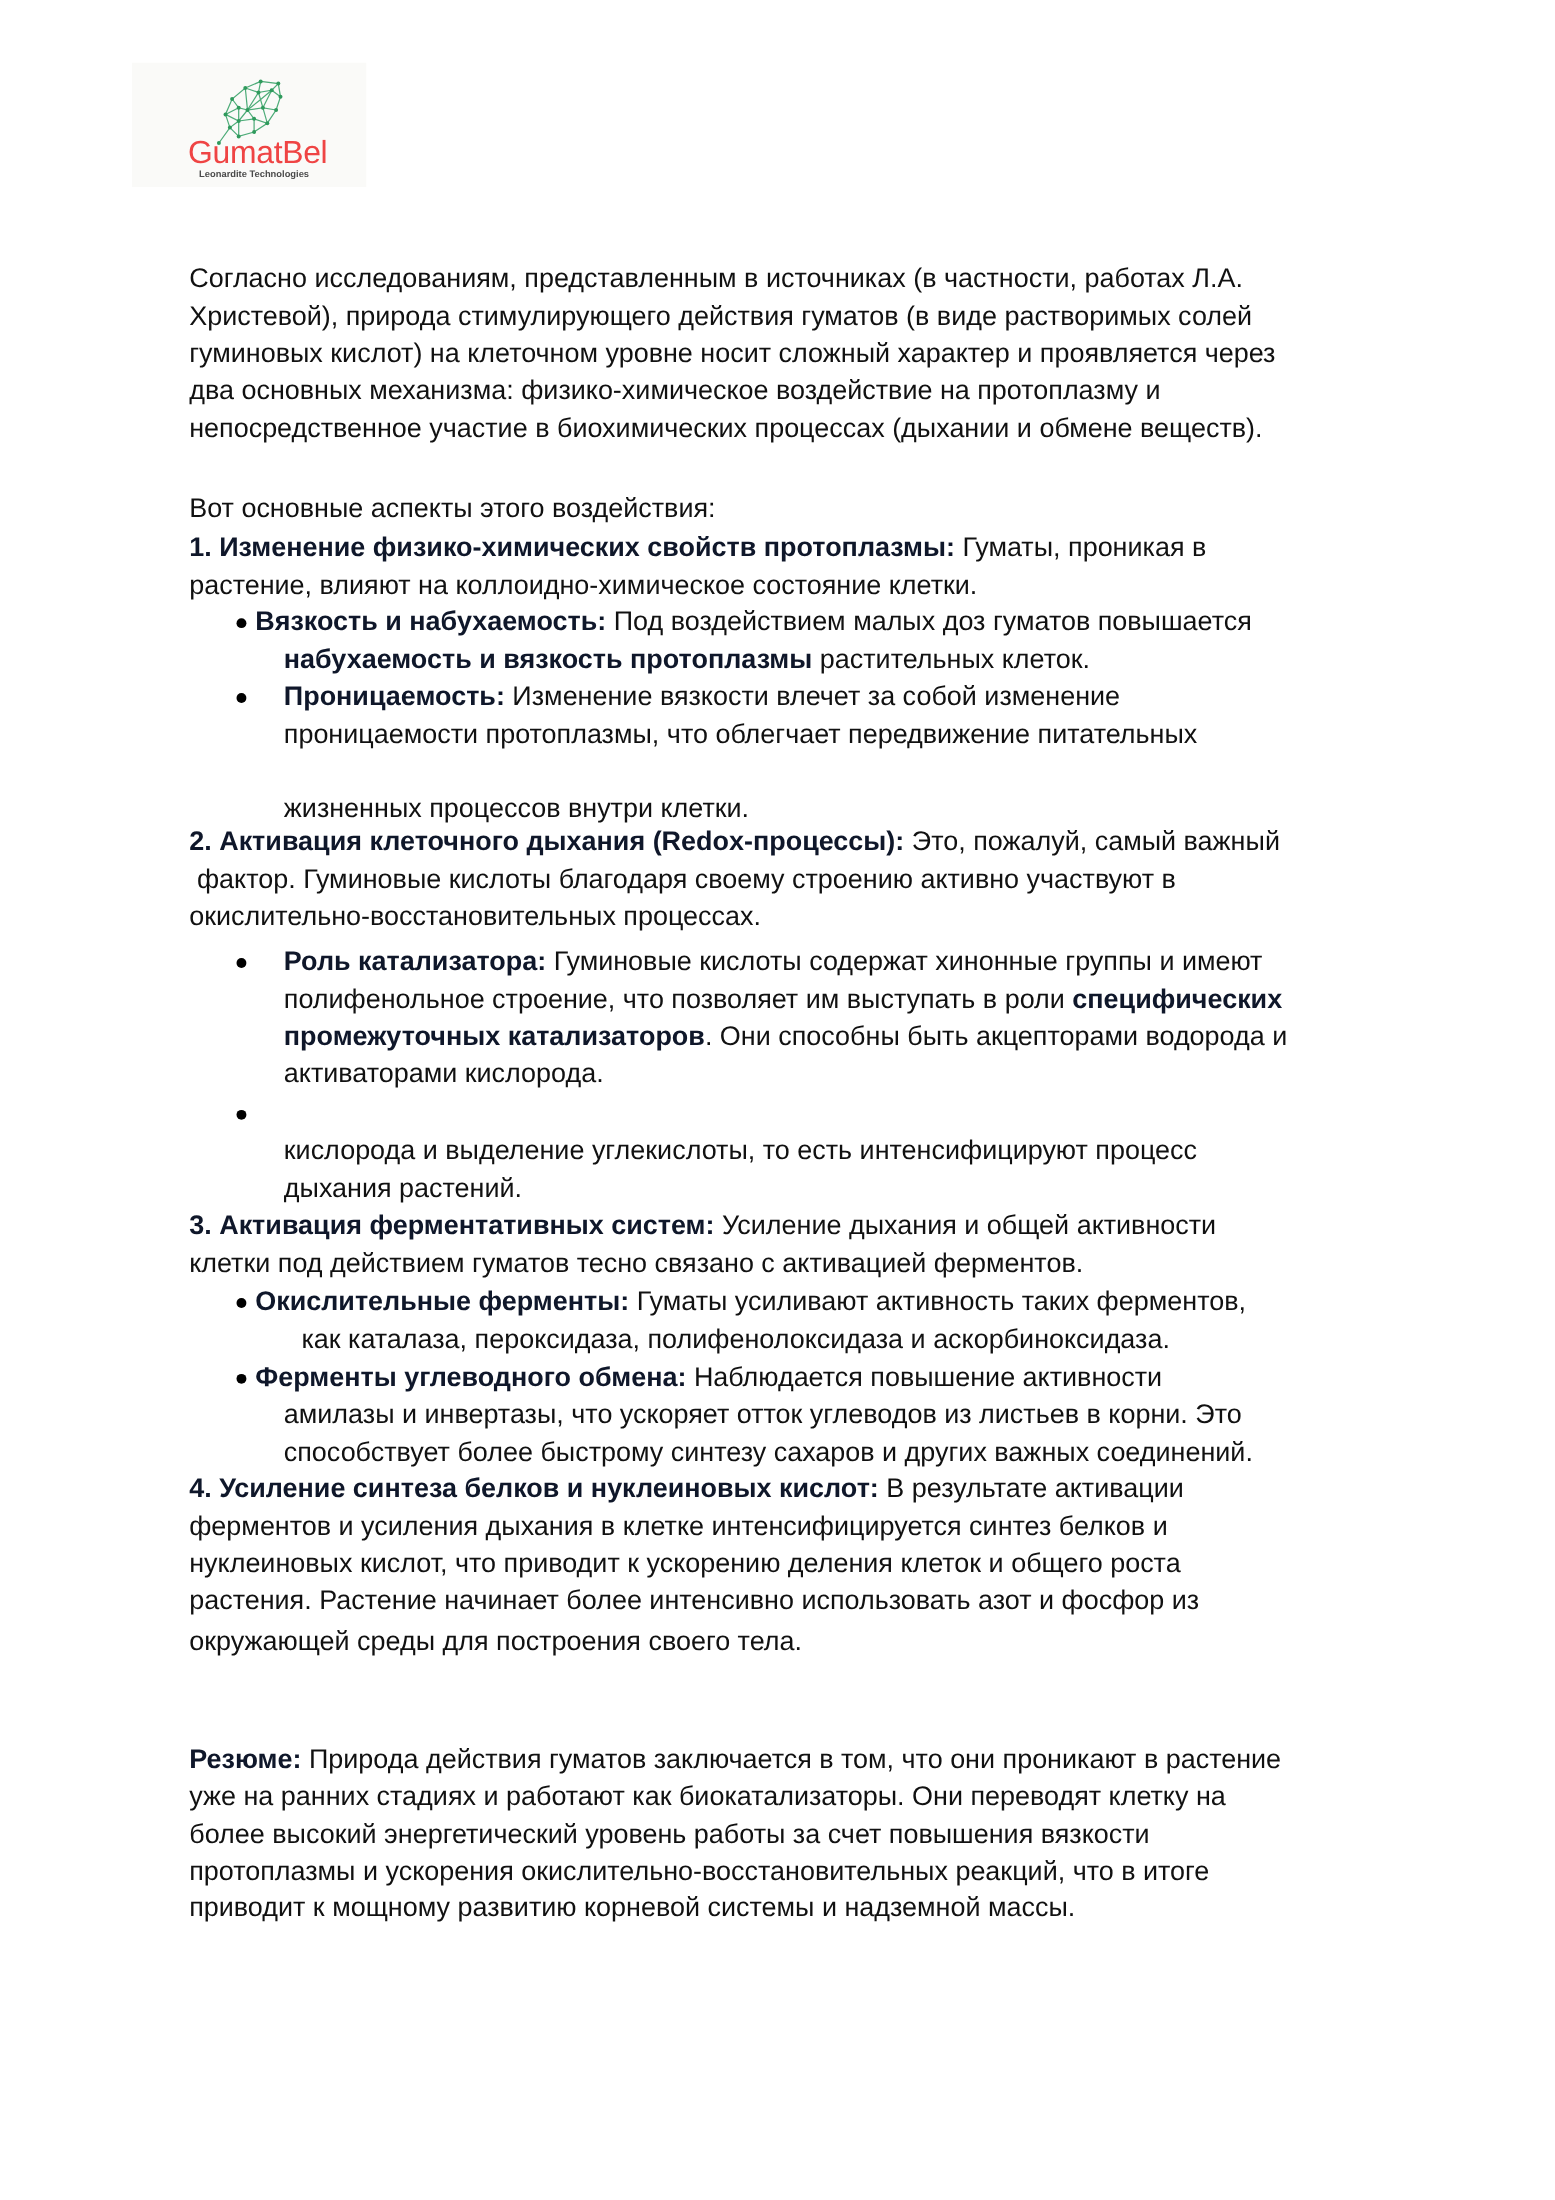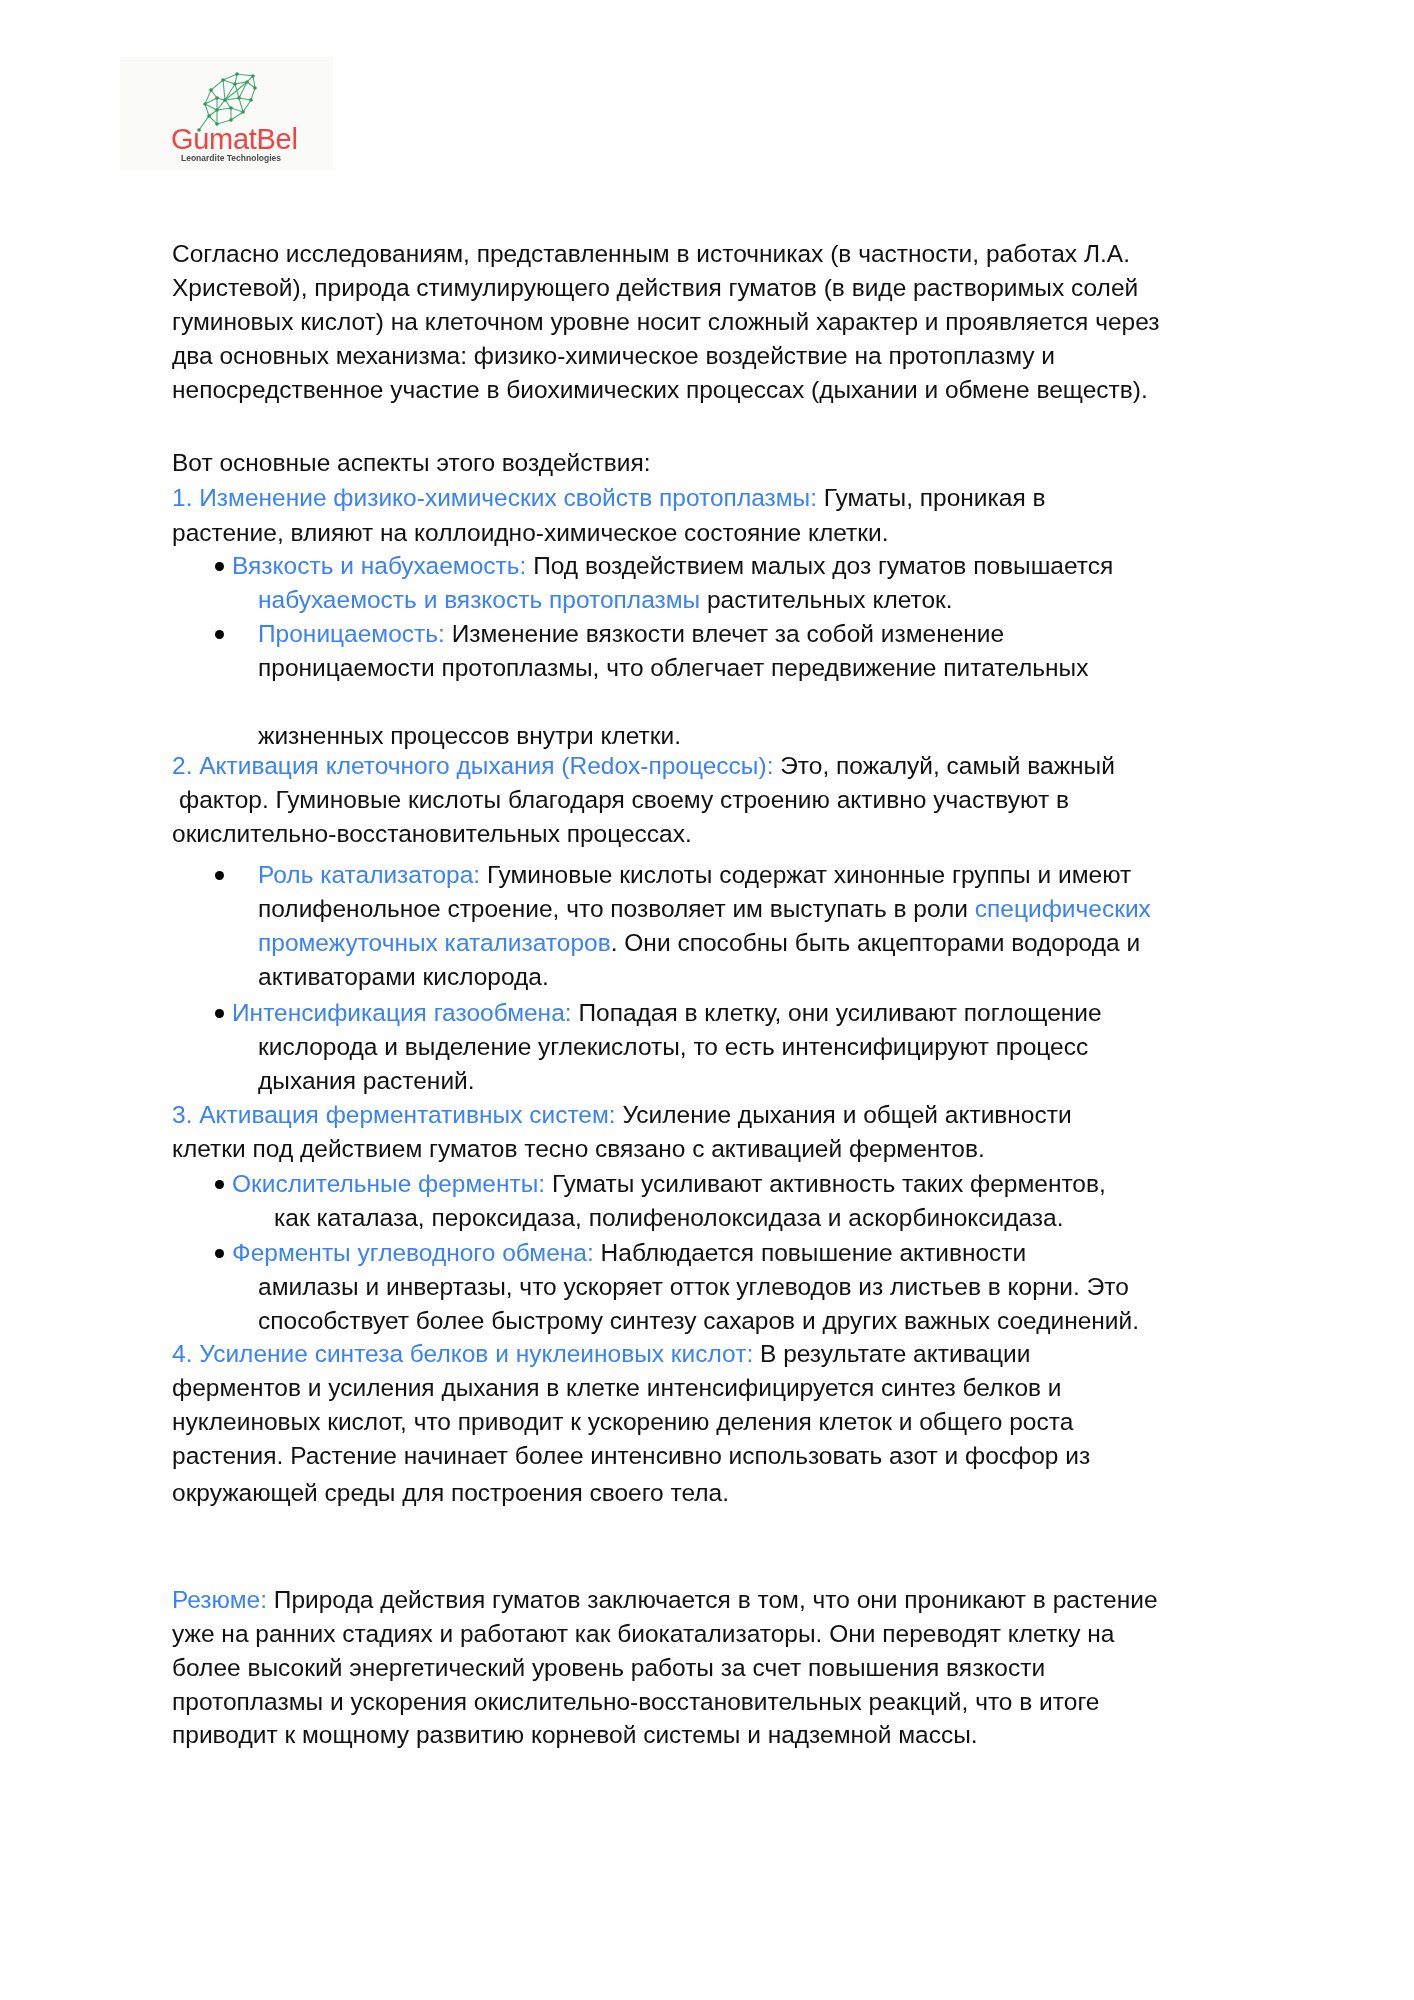--- a/index.html
+++ b/index.html
@@ -10,21 +10,21 @@
   .logo-box { position: absolute; left: 120px; top: 57px; width: 213px; height: 113px; background: #fafaf8; }
   .logo-leaf { position: absolute; left: 195px; top: 70px; width: 64px; height: 62px; }
   .logo-name { position: absolute; left: 171px; top: 124px; font-size: 29px; font-weight: normal;
                color: #ef4444; letter-spacing: -0.3px; line-height: 30px; white-space: nowrap; }
   .logo-tag { position: absolute; left: 181px; top: 153px; font-size: 8.5px; font-weight: bold;
               color: #4a4a4a; line-height: 10px; white-space: nowrap; }
 
   .doc { position: absolute; left: 0; top: 0; width: 1414px; height: 2000px; }
   .line { position: absolute; height: 34px; line-height: 34px; font-size: 24.5px;
           white-space: nowrap; color: #111; }
-  .line b { font-weight: normal; color: #3b82f6; }
+  .line b { font-weight: bold; color: #0f172a; }
   .dot { position: absolute; width: 9px; height: 9px; border-radius: 50%; background: #000; left: 215px; }
 </style>
 </head>
 <body>
 
 <div class="page">
   <div class="logo-box"></div>
   <svg class="logo-leaf" viewBox="0 0 64 62">
     <g stroke="#3aa36a" stroke-width="1.1" fill="none" opacity="0.9">
       <path d="M4 60 L14 46 L22 40 L30 30 L40 22 L52 12 L58 6"></path>
@@ -82,21 +82,20 @@
       <div class="line" style="left: 258px; top: 718.5px;"><span>жизненных процессов внутри клетки.</span></div>
       <div class="line" style="left: 172px; top: 748.5px;"><b>2. Активация клеточного дыхания (Redox-процессы):</b><span> Это, пожалуй, самый важный</span></div>
       <div class="line" style="left: 179px; top: 782.5px;"><span>фактор. Гуминовые кислоты благодаря своему строению активно участвуют в</span></div>
       <div class="line" style="left: 172px; top: 816.5px;"><span>окислительно-восстановительных процессах.</span></div>
       <span class="dot" style="top: 871px;"></span>
       <div class="line" style="left: 258px; top: 857.5px;"><b>Роль катализатора:</b><span> Гуминовые кислоты содержат хинонные группы и имеют</span></div>
       <div class="line" style="left: 258px; top: 891.5px;"><span>полифенольное строение, что позволяет им выступать в роли </span><b>специфических</b></div>
       <div class="line" style="left: 258px; top: 925.5px;"><b>промежуточных катализаторов</b><span>. Они способны быть акцепторами водорода и</span></div>
       <div class="line" style="left: 258px; top: 959.5px;"><span>активаторами кислорода.</span></div>
       <span class="dot" style="top: 1009px;"></span>
-      <div class="line" style="left: 232px; top: 995.5px;"><b>Интенсификация газообмена:</b><span> Попадая в клетку, они усиливают поглощение</span></div>
       <div class="line" style="left: 258px; top: 1029.5px;"><span>кислорода и выделение углекислоты, то есть интенсифицируют процесс</span></div>
       <div class="line" style="left: 258px; top: 1063.5px;"><span>дыхания растений.</span></div>
       <div class="line" style="left: 172px; top: 1097.5px;"><b>3. Активация ферментативных систем:</b><span> Усиление дыхания и общей активности</span></div>
       <div class="line" style="left: 172px; top: 1131.5px;"><span>клетки под действием гуматов тесно связано с активацией ферментов.</span></div>
       <span class="dot" style="top: 1180px;"></span>
       <div class="line" style="left: 232px; top: 1166.5px;"><b>Окислительные ферменты:</b><span> Гуматы усиливают активность таких ферментов,</span></div>
       <div class="line" style="left: 258px; top: 1200.5px; margin-left: 16px;"><span>как каталаза, пероксидаза, полифенолоксидаза и аскорбиноксидаза.</span></div>
       <span class="dot" style="top: 1249px;"></span>
       <div class="line" style="left: 232px; top: 1235.5px;"><b>Ферменты углеводного обмена:</b><span> Наблюдается повышение активности</span></div>
       <div class="line" style="left: 258px; top: 1269.5px;"><span>амилазы и инвертазы, что ускоряет отток углеводов из листьев в корни. Это</span></div>

